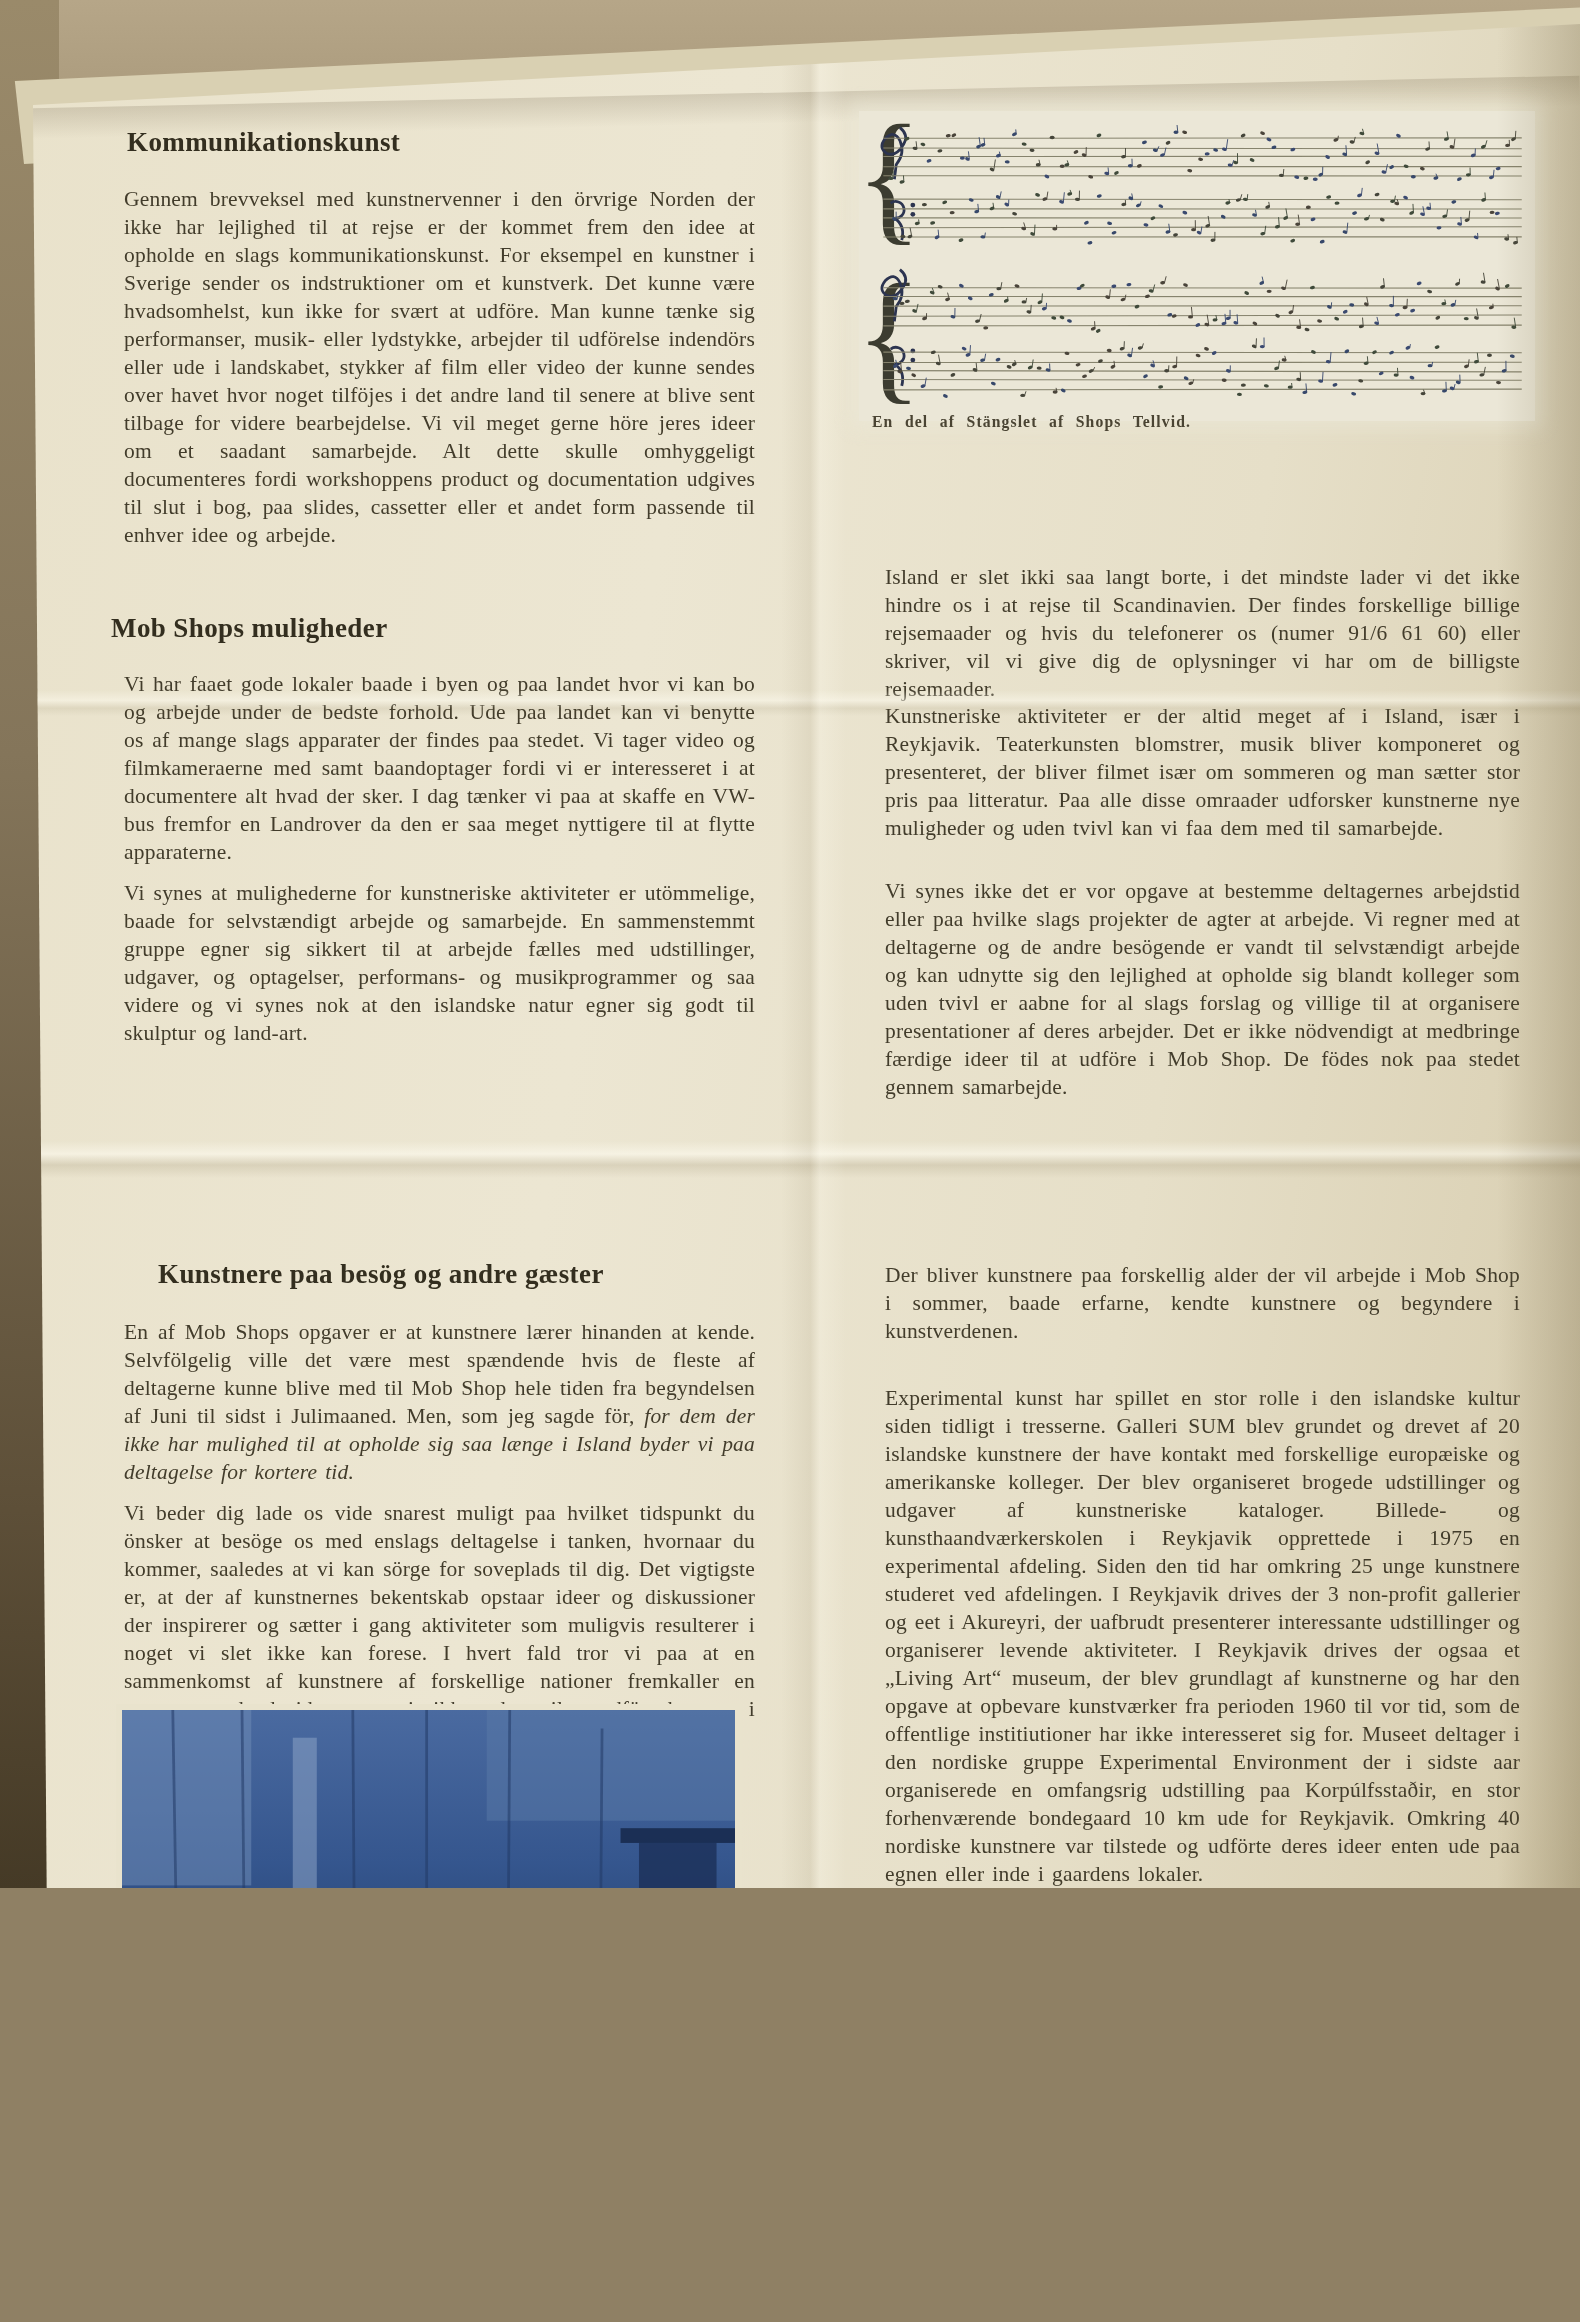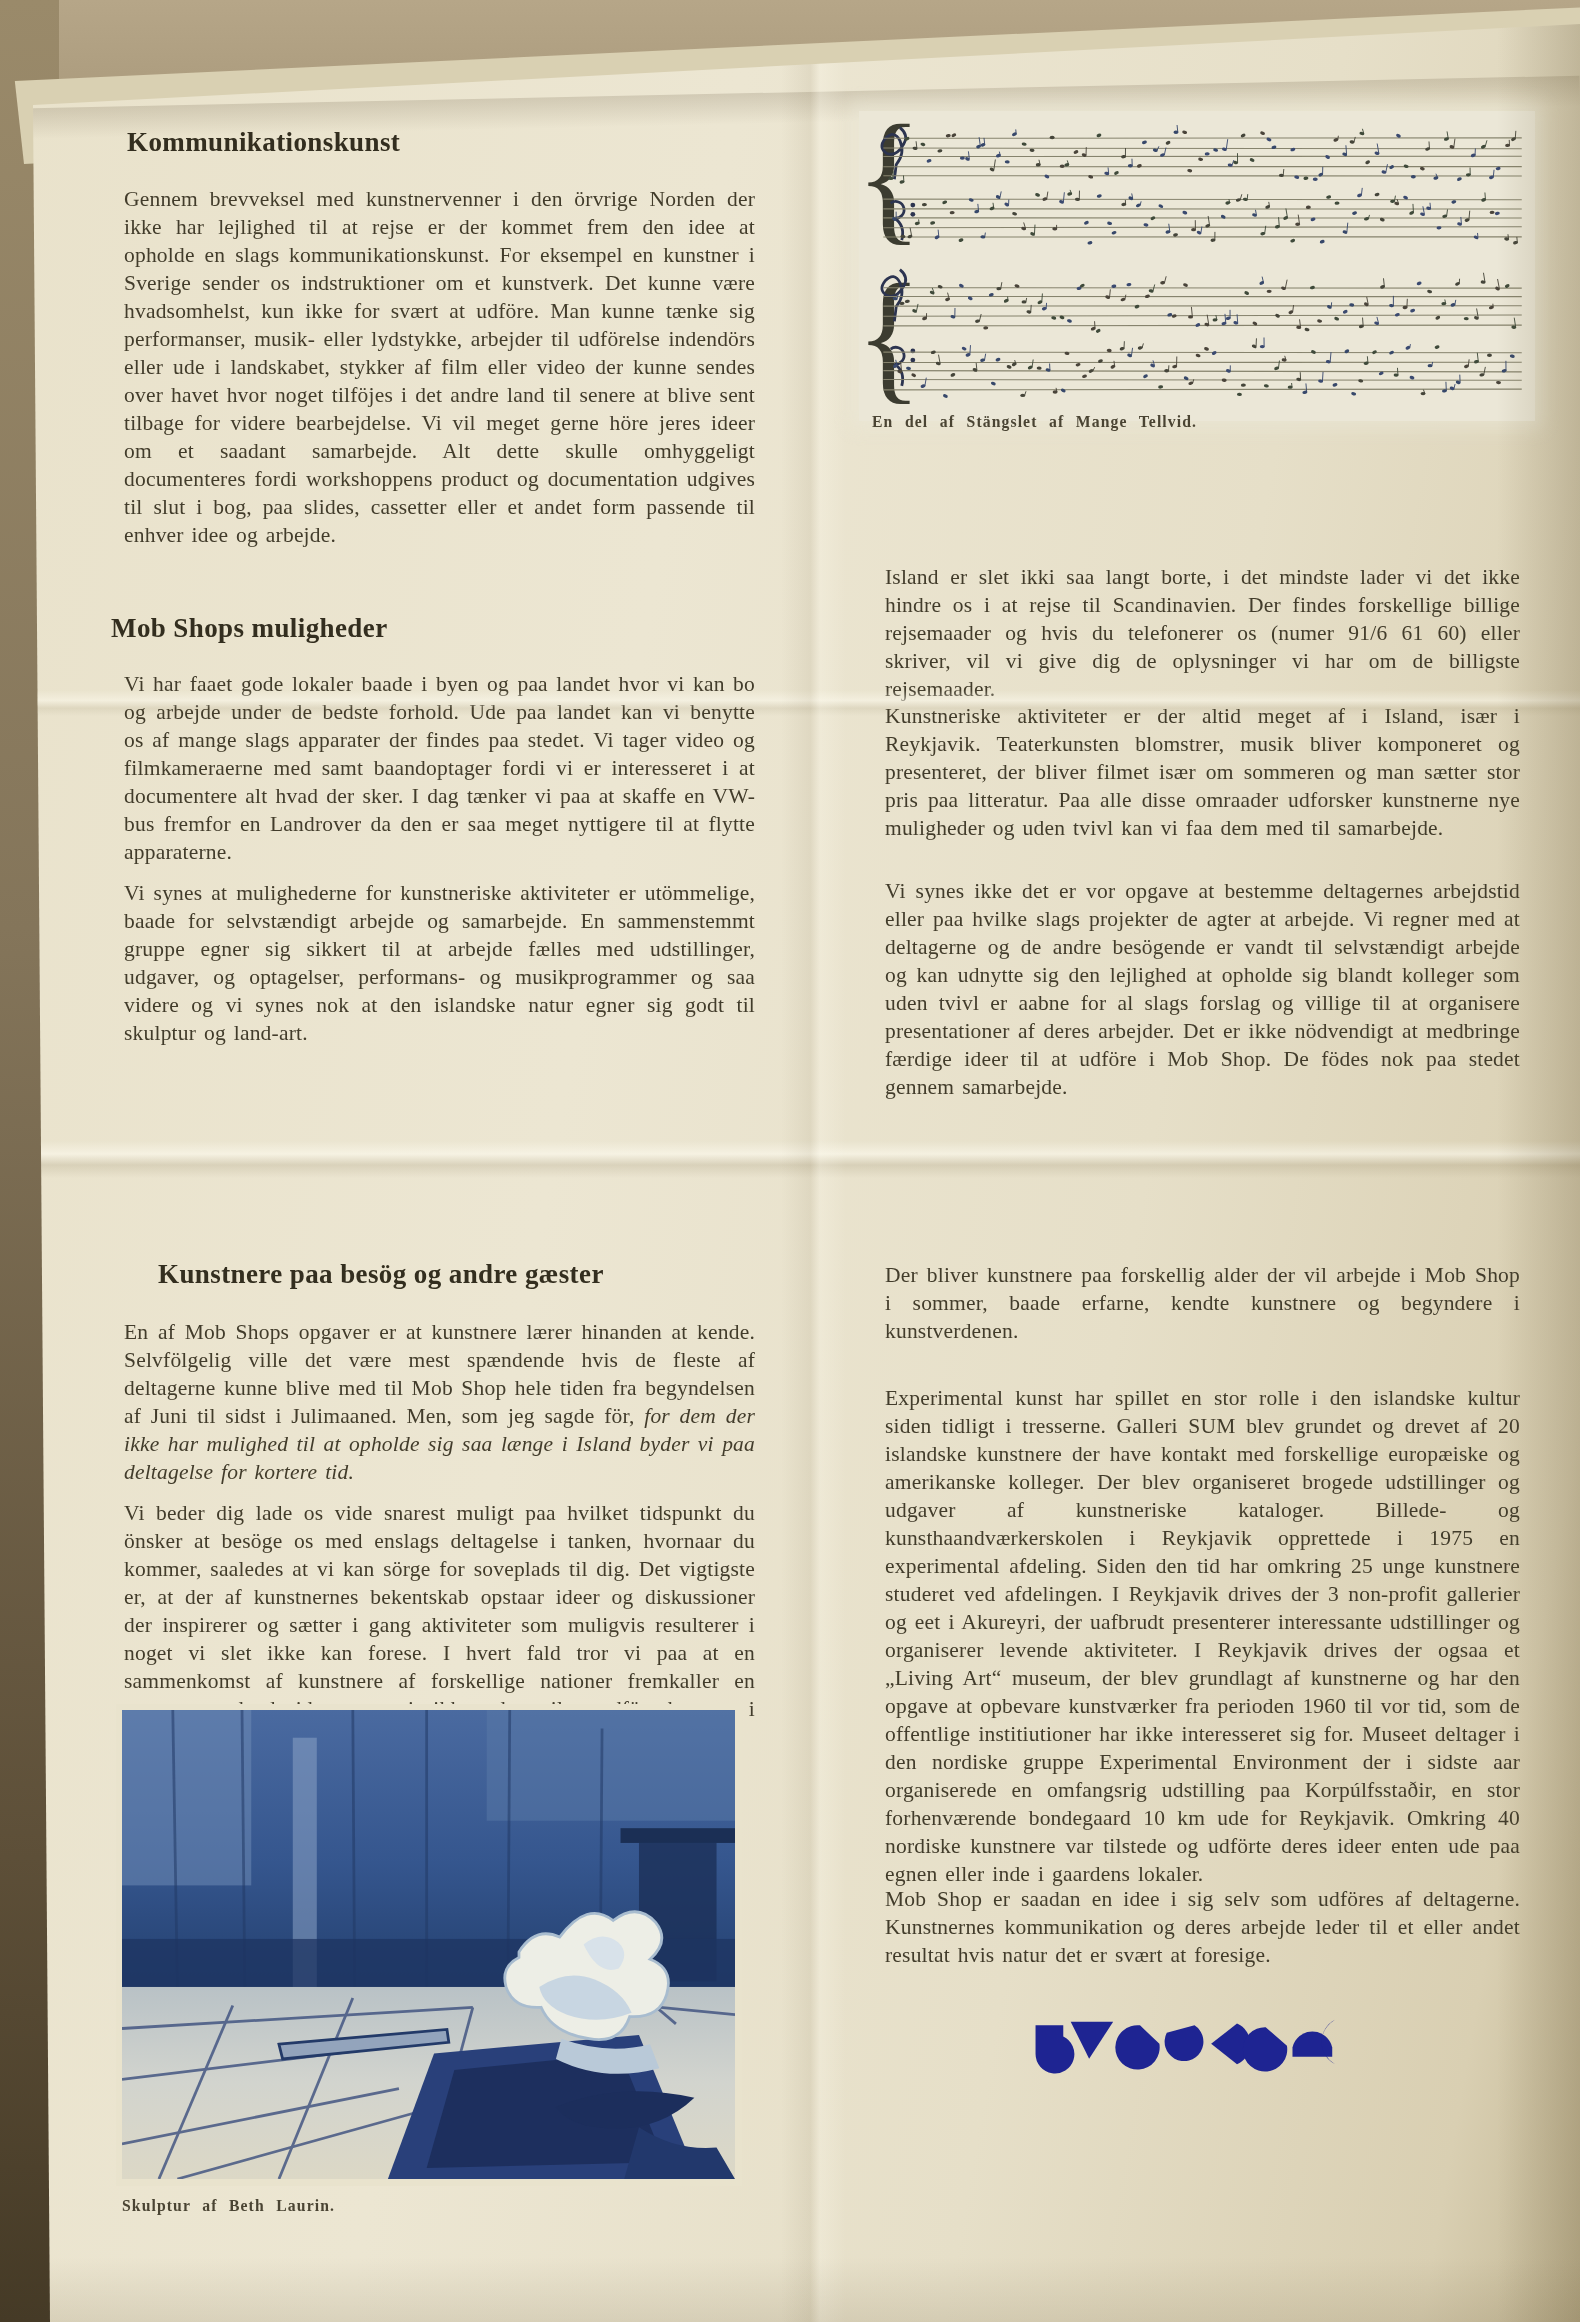--- a/index.html
+++ b/index.html
@@ -1,16 +1,16 @@
 <!DOCTYPE html>
 <html style="font-size:14.8px"><head>
 <meta charset="utf-8">
 <style>
   html,body{margin:0;padding:0;background:#8f8064;}
-  .canvas{position:relative;width:1580px;height:2322px;overflow:hidden;
+  .canvas{position:relative;width:1580px;height:1888px;overflow:hidden;
           font-family:"Liberation Serif", serif;background:#b2a183;}
   
   .backdrop-left{position:absolute;left:0;top:0;width:59px;height:100%;
     background:linear-gradient(180deg,#9a8a6a 0%,#84755a 40%,#5d4f38 80%,#453a26 100%);}
   .backdrop-top{position:absolute;left:0;top:0;width:100%;height:102px;
     background:linear-gradient(180deg,#b6a688 0%,#ab9b7d 100%);}
   
   .back-sheet{position:absolute;left:0;top:0;width:100%;height:240px;background:#d9d0b2;
     clip-path:polygon(14.8px 81px,1580px 7.4px,1580px 83px,24px 164px);}
   
@@ -681,21 +681,21 @@
             <ellipse cx="674.7840829013381" cy="286.053796836175" rx="2.7" ry="1.8" transform="rotate(-7.411331366747618 674.7840829013381 286.053796836175)" fill="#45453a"></ellipse>
             <line x1="676.7840829013381" y1="286.053796836175" x2="678.5518584993202" y2="277.36295988294296" stroke="#45453a" stroke-width="1"></line>
             <ellipse cx="682.9970049600583" cy="264.74551878031343" rx="2.7" ry="1.8" transform="rotate(0.5308721540495753 682.9970049600583 264.74551878031343)" fill="#45453a"></ellipse>
             <ellipse cx="692.7995448876638" cy="294.3444709125906" rx="2.7" ry="1.8" transform="rotate(4.90037502720952 692.7995448876638 294.3444709125906)" fill="#4a443a"></ellipse>
             <ellipse cx="698.9114906459581" cy="281.5457311528735" rx="2.7" ry="1.8" transform="rotate(-12.796816262416542 698.9114906459581 281.5457311528735)" fill="#37486a"></ellipse>
             <line x1="700.9114906459581" y1="281.5457311528735" x2="700.8221440275665" y2="270.76401409041137" stroke="#37486a" stroke-width="1"></line>
             <ellipse cx="707.713765231846" cy="265.7324475198984" rx="2.7" ry="1.8" transform="rotate(12.440569312311709 707.713765231846 265.7324475198984)" fill="#37486a"></ellipse>
           </g>
       </svg>
     </div>
-    <div class="blk smallcap" style="left:872px;top:413px;width:646px;">En del af Stängslet af Mange Tellvid.</div>
+    <div class="blk smallcap" style="left:872px;top:413px;width:646px;">En del af Stängslet af Shops Tellvid.</div>
 
     <div class="blk body" style="left:872px;top:550px;width:661px;">
       <p>Island er slet ikki saa langt borte, i det mindste lader vi det ikke hindre os i at rejse til Scandinavien. Der findes forskellige billige rejsemaader og hvis du telefonerer os (numer 91/6 61 60) eller skriver, vil vi give dig de oplysninger vi har om de billigste rejsemaader.</p>
     </div>
     <div class="blk body" style="left:872px;top:689px;width:661px;">
       <p>Kunstneriske aktiviteter er der altid meget af i Island, især i Reykjavik. Teaterkunsten blomstrer, musik bliver komponeret og presenteret, der bliver filmet især om sommeren og man sætter stor pris paa litteratur. Paa alle disse omraader udforsker kunstnerne nye muligheder og uden tvivl kan vi faa dem med til samarbejde.</p>
     </div>
     <div class="blk body" style="left:872px;top:864px;width:661px;">
       <p>Vi synes ikke det er vor opgave at bestemme deltagernes arbejdstid eller paa hvilke slags projekter de agter at arbejde. Vi regner med at deltagerne og de andre besögende er vandt til selvstændigt arbejde og kan udnytte sig den lejlighed at opholde sig blandt kolleger som uden tvivl er aabne for al slags forslag og villige til at organisere presentationer af deres arbejder. Det er ikke nödvendigt at medbringe færdige ideer til at udföre i Mob Shop. De födes nok paa stedet gennem samarbejde.</p>
     </div>

